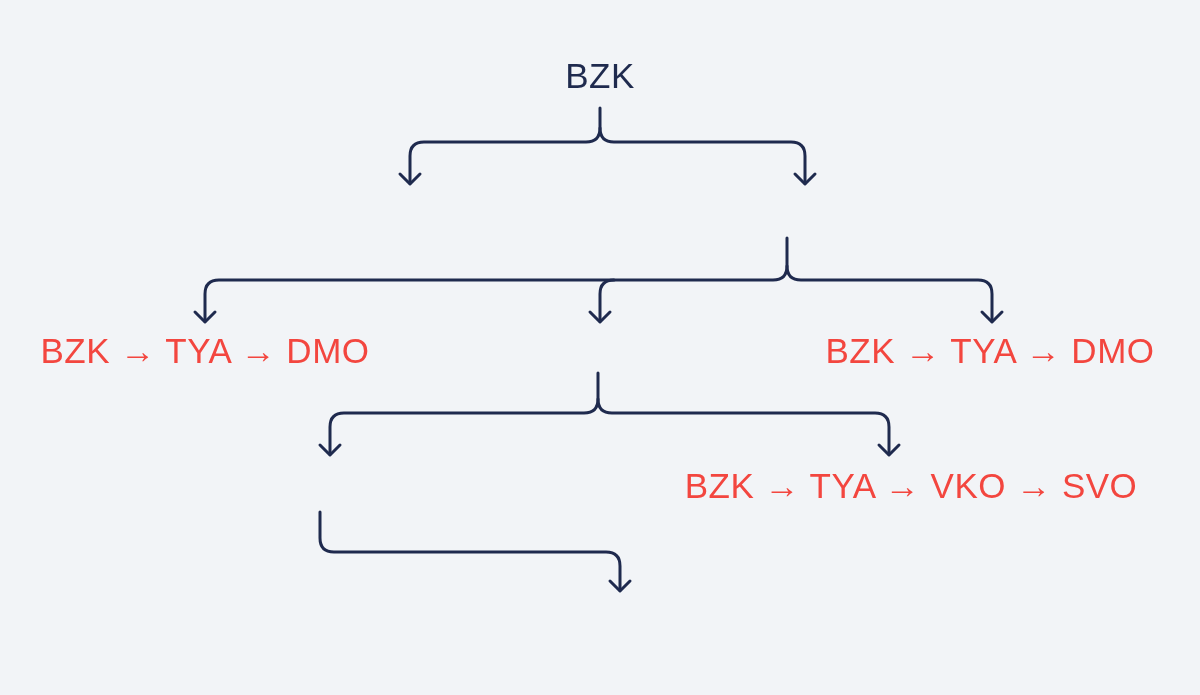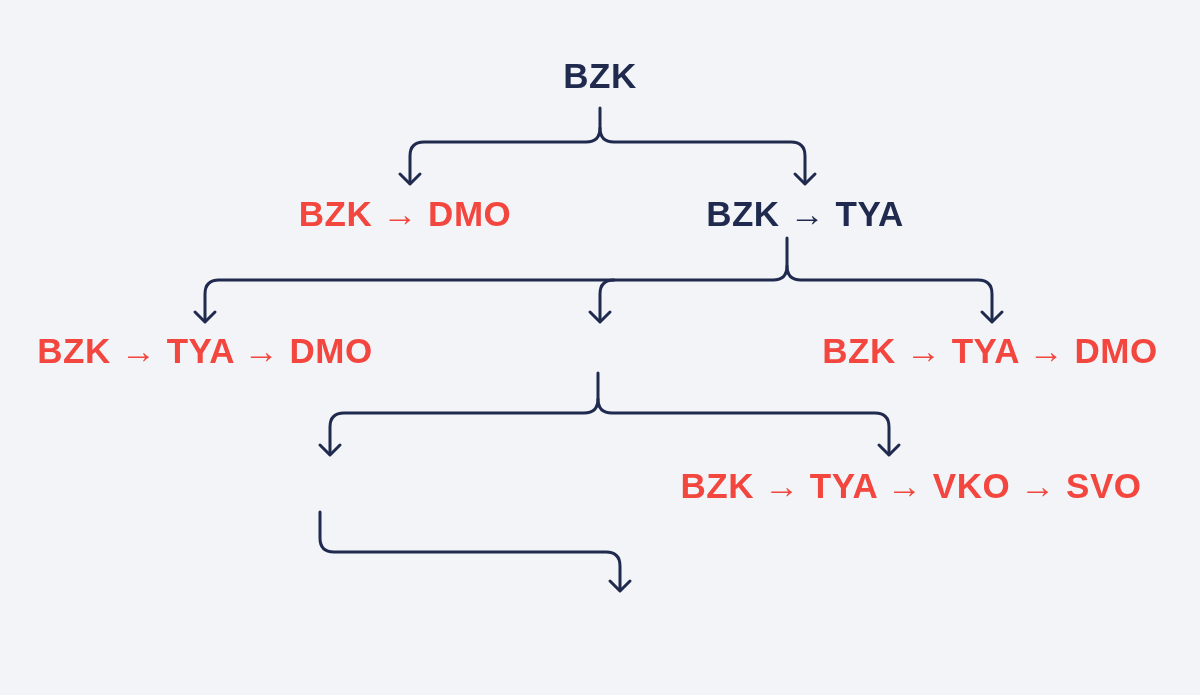--- a/index.html
+++ b/index.html
@@ -27,21 +27,21 @@
     stroke: #1f2a4e;
     stroke-width: 3;
     stroke-linecap: round;
     stroke-linejoin: round;
   }
   .node {
     position: absolute;
     transform: translate(-50%, -50%);
     white-space: nowrap;
     font-size: 35px;
-    font-weight: 700;
+    font-weight: 400;
     letter-spacing: 0.5px;
     line-height: 1;
   }
   .node--navy  { color: #1f2a4e; }
   .node--red   { color: #f3463f; }
   .node--green { color: #3fcf6e; }
 </style>
 </head>
 <body>
 
@@ -65,23 +65,21 @@
     <path d="M598,399 Q598,413 612,413 H875 Q889,413 889,427 V454"></path>
     <path d="M320,445 L330,455 L340,445"></path>
     <path d="M879,445 L889,455 L899,445"></path>
 
     <path d="M320,512 V538 Q320,552 334,552 H606 Q620,552 620,566 V590"></path>
     <path d="M610,581 L620,591 L630,581"></path>
   </svg>
 
   <div class="node node--navy" style="left:600px; top:75px;">BZK</div>
 
-  <div class="node node--red" style="left:405px; top:213px;">BZK → DMO</div>
 
-  <div class="node node--navy" style="left:805px; top:213px;">BZK → TYA</div>
 
   <div class="node node--red" style="left:205px; top:350px;">BZK → TYA → DMO</div>
 
 
   <div class="node node--red" style="left:990px; top:350px;">BZK → TYA → DMO</div>
 
 
   <div class="node node--red" style="left:875px; top:485px;margin-left:36px;">BZK → TYA → VKO → SVO</div>
 
 

